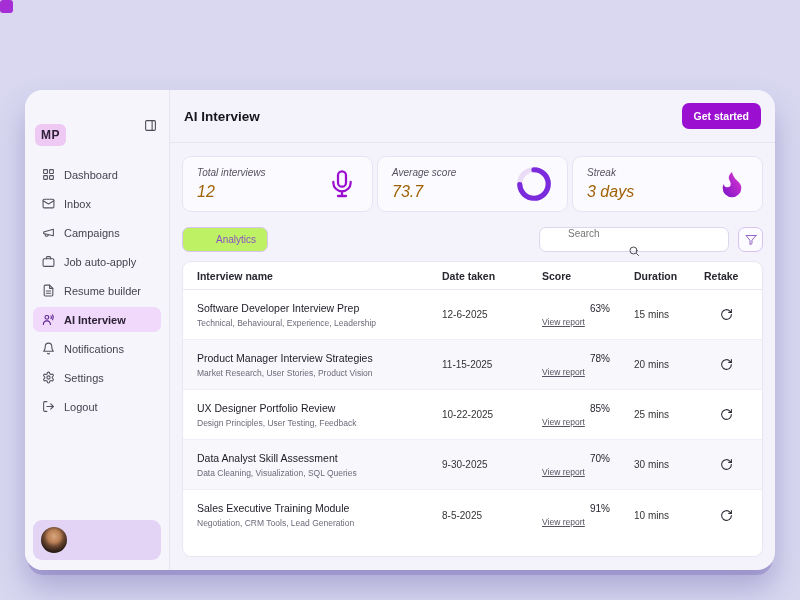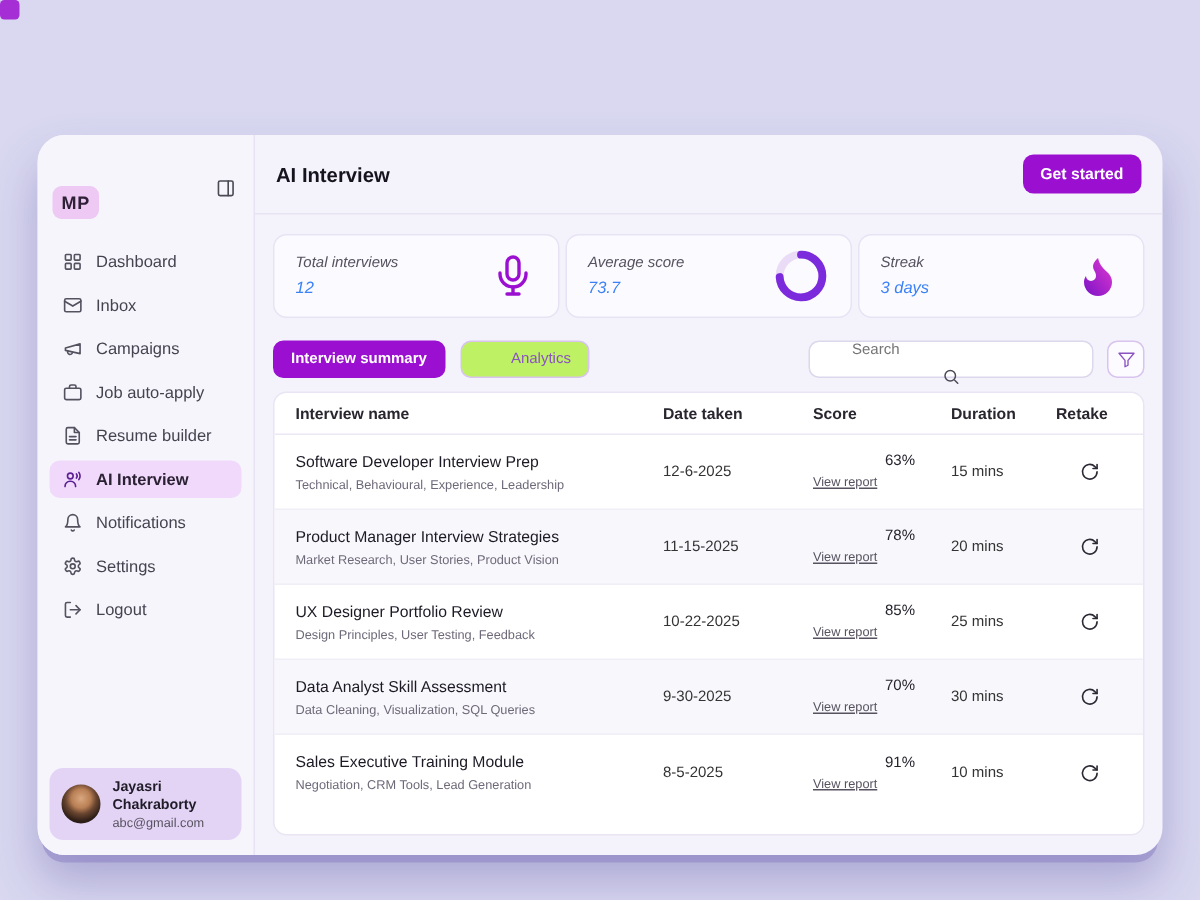--- a/index.html
+++ b/index.html
@@ -38,21 +38,21 @@
 
   
   .main { flex:1; display:flex; flex-direction:column; min-width:0; }
   .topbar { display:flex; justify-content:space-between; align-items:center; padding:13px 14px; border-bottom:1px solid #e7e3f2; }
   .topbar h1 { font-size:13.5px; color:#16131e; font-weight:bold; }
   .cta { background: var(--accent,#9b10d0); color:#fff; font-size:10.5px; font-weight:bold; border:none; padding:7px 12px; border-radius:7px; cursor:pointer; font-family:inherit; }
 
   .stats { display:grid; grid-template-columns:1fr 1fr 1fr; gap:4px; padding:13px 12px 9px;font-style:italic; }
   .stat-card { background:#fbfaff; border:1px solid #e8e3f4; border-radius:9px; padding:9px 14px; display:flex; justify-content:space-between; align-items:center; height:56px; }
   .stat-label { font-size:10px; color:#56515f; margin-bottom:5px; }
-  .stat-value { font-size:11px; color:#3b82f6; }
+  .stat-value { font-size:16px; color:#a16207; }
   .stat-icon { display:flex; color: var(--accent,#9b10d0); }
 
   .toolbar { display:flex; justify-content:space-between; align-items:center; padding:6px 12px 9px; }
   .tabs { display:flex; gap:10px; }
   .tab { font-size:10px; padding:6px 11px; border-radius:7px; cursor:pointer; font-family:inherit; }
   .tab.active { background: var(--accent,#9b10d0); color:#fff; border:1px solid var(--accent,#9b10d0); font-weight:bold; }
   .tab.inactive { background:#bef264; color:#8a53c2; border:1px solid #d8c4ef;padding-left:33px; }
   .toolbar-right { display:flex; align-items:center; gap:9px; }
   .search { display:flex; align-items:center; background:#fff; border:1px solid #dcd7ec; border-radius:7px; height:25px; width:190px; padding:0 8px; gap:6px;flex-direction:column; }
   .search input { border:none; outline:none; flex:1; font-size:10px; color:#333; background:transparent; font-family:inherit; min-width:0; }
@@ -179,24 +179,20 @@
                 <path d="m16 17 5-5-5-5"></path>
                 <path d="M21 12H9"></path>
               </svg>
             </span>
             <span class="mi-label">Logout</span>
           </div>
         </nav>
 
       <div class="user-card">
         <div class="avatar"></div>
-        <div class="user-text">
-          <div class="user-name">Jayasri Chakraborty</div>
-          <div class="user-email">abc@gmail.com</div>
-        </div>
       </div>
     </aside>
 
     <main class="main">
       <header class="topbar">
         <h1>AI Interview</h1>
         <button class="cta">Get started</button>
       </header>
 
       <section class="stats">
@@ -242,21 +238,20 @@
                 </linearGradient>
               </defs>
               <path fill="url(#flameGrad)" d="M8.5 14.5A2.5 2.5 0 0 0 11 12c0-1.38-.5-2-1-3-1.07-2.14-.22-4.05 2-6 .5 2.5 2 4.9 4 6.5 2 1.6 3 3.5 3 5.5a7 7 0 1 1-14 0c0-1.15.43-2.29 1-3a2.5 2.5 0 0 0 2.5 2.5z"></path>
             </svg>
           </span>
         </div>
       </section>
 
       <div class="toolbar">
         <div class="tabs">
-          <button class="tab active">Interview summary</button>
           <button class="tab inactive">Analytics</button>
         </div>
         <div class="toolbar-right">
           <div class="search">
             <input placeholder="Search" style="">
             <span class="s-icon">
               <svg viewBox="0 0 24 24" fill="none" stroke="currentColor" stroke-width="2" stroke-linecap="round" width="12" height="12">
                   <circle cx="11" cy="11" r="7"></circle>
                   <path d="m21 21-4-4"></path>
                 </svg>

